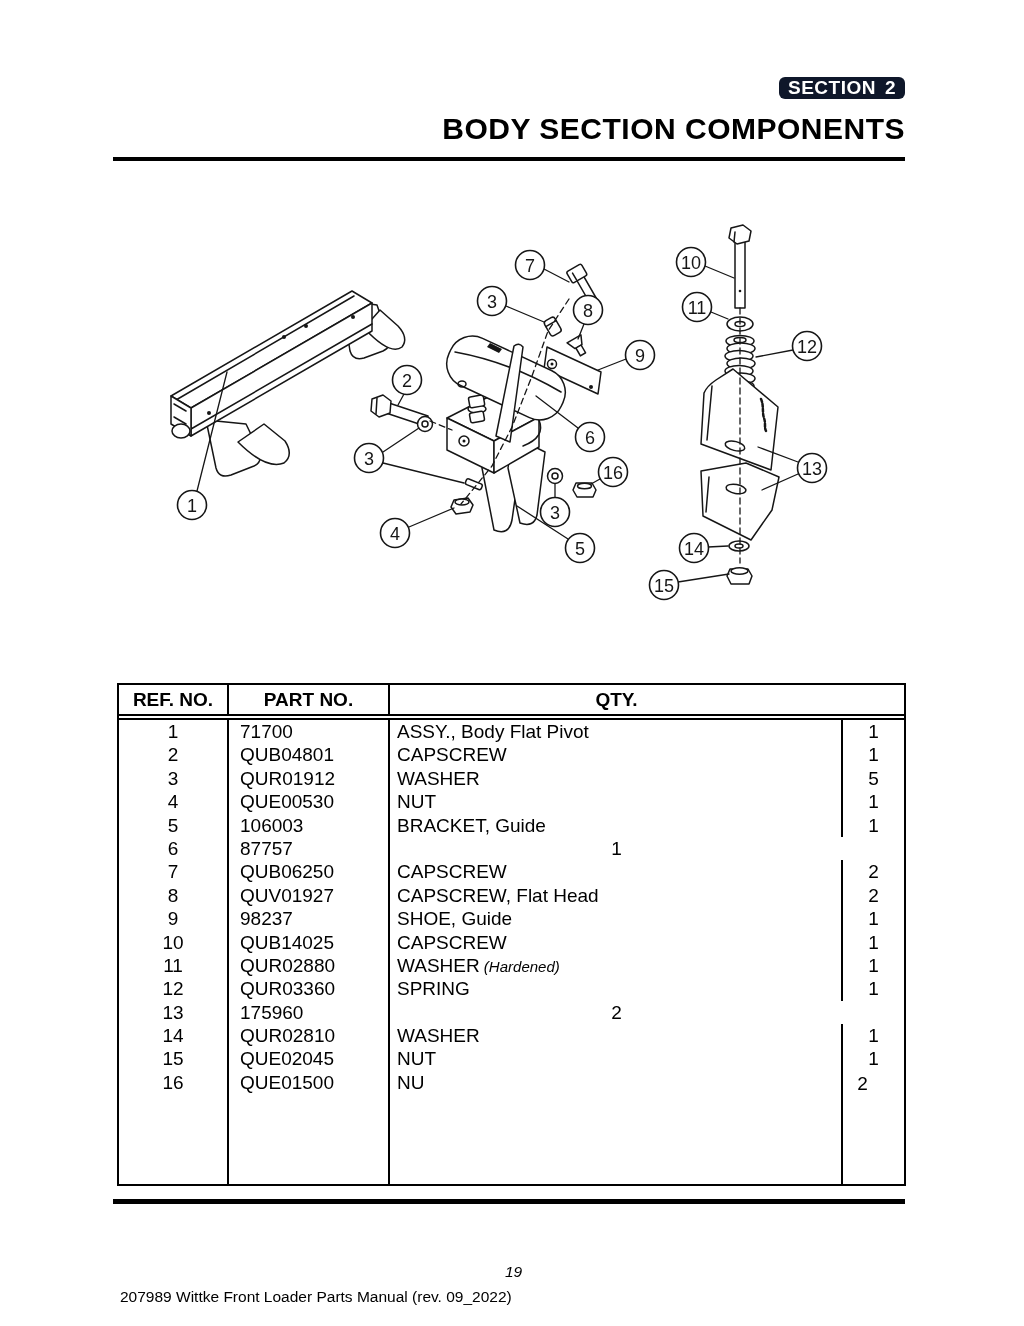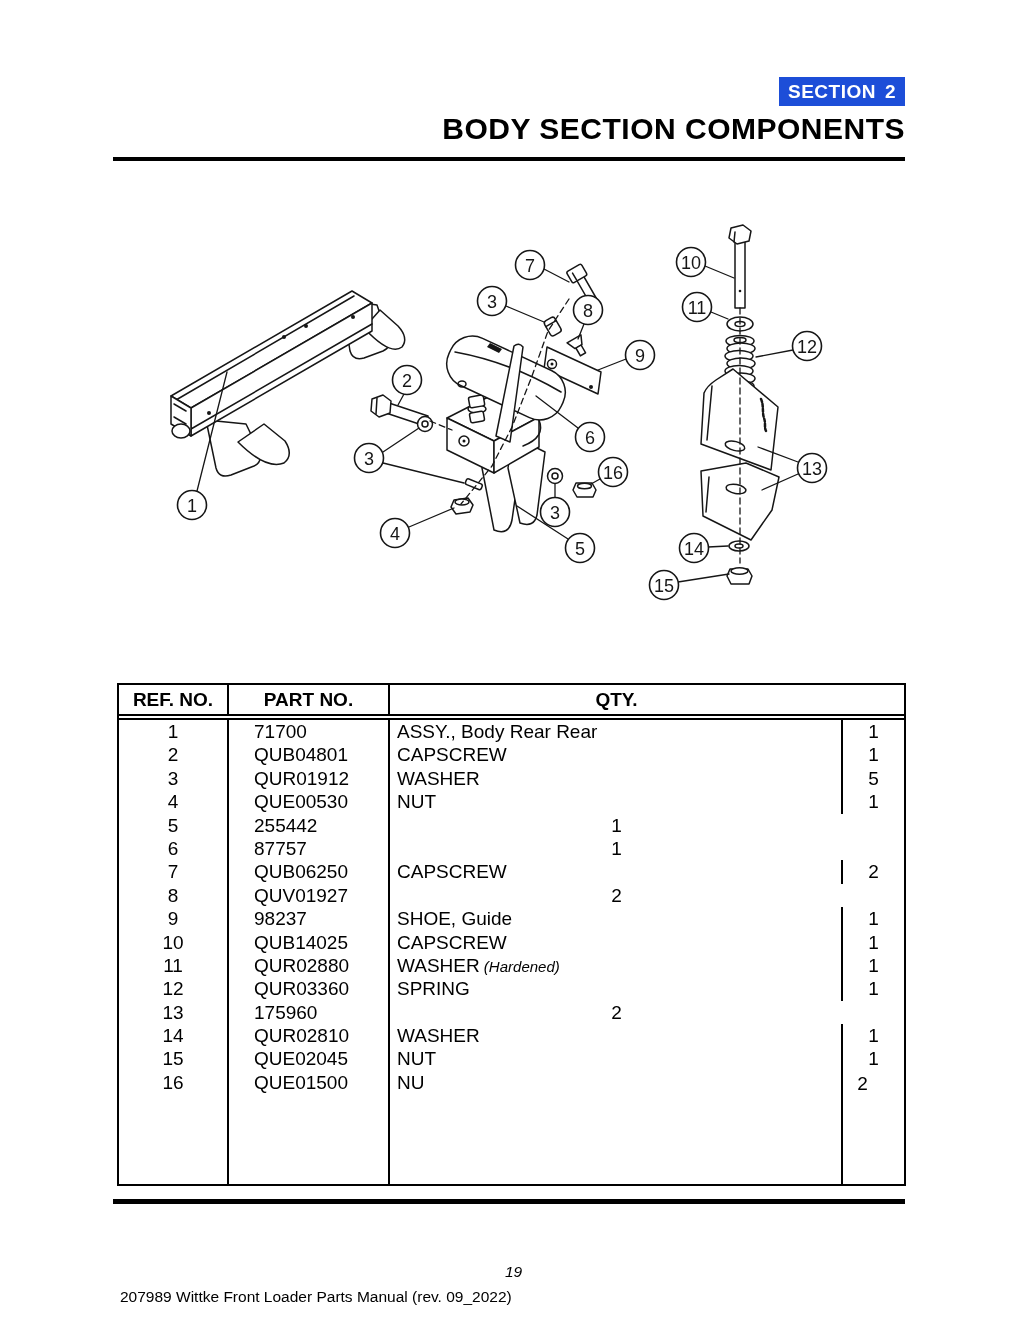--- a/index.html
+++ b/index.html
@@ -3,24 +3,24 @@
 <meta charset="utf-8">
 <style>
   html,body{margin:0;padding:0;background:#e8e8e8;}
   .page{
     position:relative; width:1024px; height:1326px; background:#ffffff;
     font-family:"Liberation Sans", sans-serif; color:#000;
     margin:0 auto; overflow:hidden;
   }
   
   .section-badge{
-    position:absolute; left:779px; top:77px; width:126px; height:29px;
-    background:#1d4ed8; color:#fff; font-weight:bold; font-size:19px;
+    position:absolute; left:779px; top:77px; width:126px; height:22px;
+    background:#0f172a; color:#fff; font-weight:bold; font-size:19px;
     display:flex; align-items:center; justify-content:space-between;
-    padding:0 9px; box-sizing:border-box; letter-spacing:0.5px;
+    padding:0 9px; box-sizing:border-box; letter-spacing:0.5px;border-radius:6px;
   }
   .title{
     position:absolute; right:119px; top:112px; width:700px;
     font-size:30px; font-weight:bold; text-align:right; letter-spacing:0.5px;
     white-space:nowrap;
   }
   .rule{position:absolute; left:113px; width:792px; background:#000;}
   .rule-top{top:157px; height:4px;}
   .rule-bottom{top:1199px; height:5px;}
   
@@ -35,21 +35,21 @@
   .t-head{
     display:grid; grid-template-columns:110px 161px 453px 1fr;
     height:29px; border-bottom:6px double #000; flex:0 0 auto;
   }
   .t-head>div{
     font-weight:bold; text-align:center; line-height:29px; font-size:19px;
   }
   .t-row{display:grid; grid-template-columns:110px 161px 453px 1fr; height:23.4px; flex:0 0 auto;}
   .t-row>div{line-height:23.4px; white-space:nowrap; overflow:hidden;}
   .c-ref{text-align:center;}
-  .c-part{padding-left:25px;}
+  .c-part{padding-left:11px;}
   .c-desc{padding-left:7px;}
   .c-qty{text-align:center;}
   .b-r{border-right:2px solid #000;}
   .t-fill{flex:1 1 auto; display:grid; grid-template-columns:110px 161px 453px 1fr;}
   .note{font-size:15px;font-style:italic;}
   .qty-last{transform:translate(-11px,1px); display:inline-block;}
   
   .footer{position:absolute; left:0; top:1263px; width:1024px; font-size:15.5px;}
   .footer .left-text{position:absolute; left:120px; top:16px; white-space:nowrap;margin-top:9px;}
   .footer .pageno{position:absolute; left:505px; top:0;font-style:italic;}
@@ -316,21 +316,21 @@
   <div class="parts-table">
     <div class="t-head">
       <div class="b-r">REF. NO.</div>
       <div class="b-r">PART NO.</div>
       <div>QTY.</div>
     </div>
     <div id="tbody">
         <div class="t-row">
           <div class="c-ref b-r">1</div>
           <div class="c-part b-r">71700</div>
-          <div class="c-desc b-r">ASSY., Body Rear Rear</div>
+          <div class="c-desc b-r">ASSY., Body Flat Pivot</div>
           <div class="c-qty"><span>1</span></div>
         </div>
         <div class="t-row">
           <div class="c-ref b-r">2</div>
           <div class="c-part b-r">QUB04801</div>
           <div class="c-desc b-r">CAPSCREW</div>
           <div class="c-qty"><span>1</span></div>
         </div>
         <div class="t-row">
           <div class="c-ref b-r">3</div>
@@ -339,37 +339,39 @@
           <div class="c-qty"><span>5</span></div>
         </div>
         <div class="t-row">
           <div class="c-ref b-r">4</div>
           <div class="c-part b-r">QUE00530</div>
           <div class="c-desc b-r">NUT</div>
           <div class="c-qty"><span>1</span></div>
         </div>
         <div class="t-row">
           <div class="c-ref b-r">5</div>
-          <div class="c-part b-r">255442</div>
+          <div class="c-part b-r">106003</div>
+          <div class="c-desc b-r">BRACKET, Guide</div>
           <div class="c-qty"><span>1</span></div>
         </div>
         <div class="t-row">
           <div class="c-ref b-r">6</div>
           <div class="c-part b-r">87757</div>
           <div class="c-qty"><span>1</span></div>
         </div>
         <div class="t-row">
           <div class="c-ref b-r">7</div>
           <div class="c-part b-r">QUB06250</div>
           <div class="c-desc b-r">CAPSCREW</div>
           <div class="c-qty"><span>2</span></div>
         </div>
         <div class="t-row">
           <div class="c-ref b-r">8</div>
           <div class="c-part b-r">QUV01927</div>
+          <div class="c-desc b-r">CAPSCREW, Flat Head</div>
           <div class="c-qty"><span>2</span></div>
         </div>
         <div class="t-row">
           <div class="c-ref b-r">9</div>
           <div class="c-part b-r">98237</div>
           <div class="c-desc b-r">SHOE, Guide</div>
           <div class="c-qty"><span>1</span></div>
         </div>
         <div class="t-row">
           <div class="c-ref b-r">10</div>

